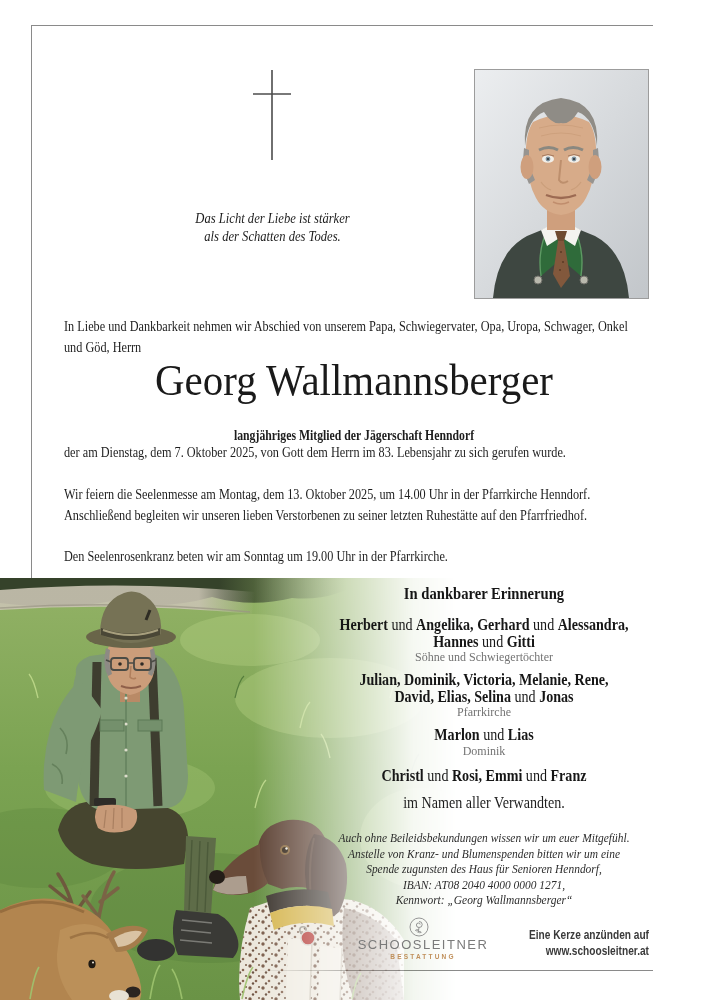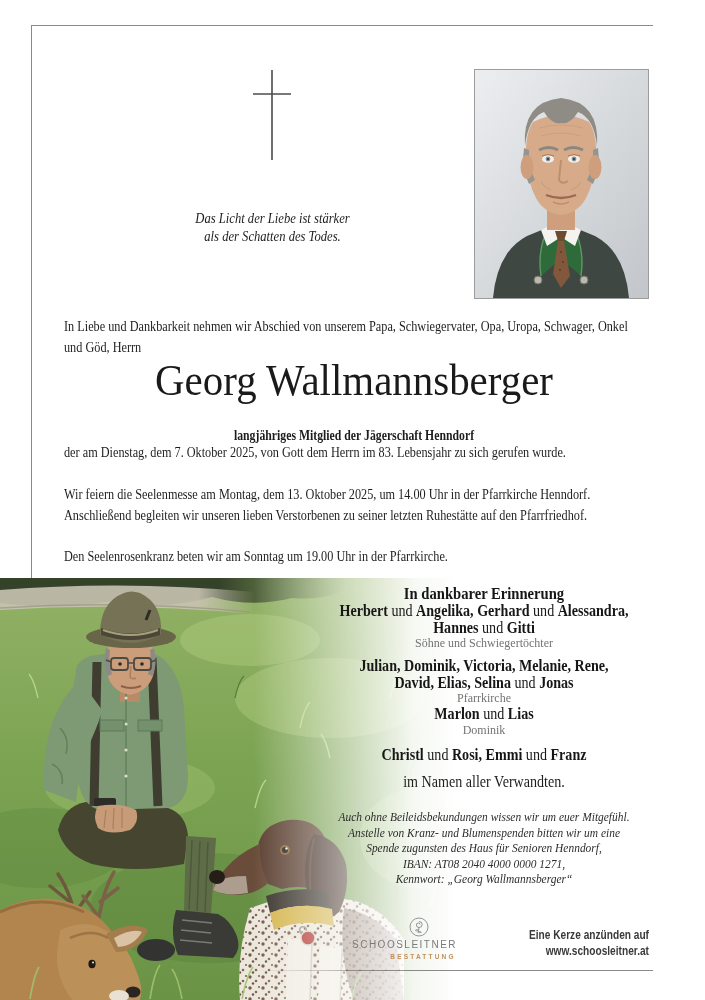--- a/index.html
+++ b/index.html
@@ -29,34 +29,34 @@
   .subtitle{font-weight:bold;font-size:14px;line-height:16px;white-space:nowrap;}
   
   .portrait{left:474px;top:69px;width:173px;height:228px;border:1px solid #9c9c9c;z-index:3;background:#d8dadc;}
   .portrait svg{display:block;}
   
   .cross{left:240px;top:62px;z-index:3;}
   
   .mem-col{left:316px;top:585px;width:336px;text-align:center;z-index:3;}
   .mem-heading{font-weight:bold;font-size:17px;line-height:18px;color:#161616;}
   .group{margin:0;}
-  .g1{margin-top:0;text-align:center;} .g2{margin-top:7px;} .g3{margin-top:0;} .g4{margin-top:9px;}
+  .g1{margin-top:14px;text-align:center;} .g2{margin-top:7px;} .g3{margin-top:7px;} .g4{margin-top:9px;}
   .names{font-size:16px;line-height:16.5px;color:#161616;}
   .glabel{font-size:12px;line-height:15px;color:#737373;}
   .closing{margin-top:10px;font-size:16px;line-height:18px;white-space:nowrap;}
   .donation{margin-top:18px;font-style:italic;font-size:13px;line-height:15.5px;color:#2c2c2c;}
   
   .memorial-photo{left:0;top:578px;width:470px;height:422px;z-index:2;
     -webkit-mask-image:linear-gradient(to right,#000 0%,#000 54%,rgba(0,0,0,.5) 72%,rgba(0,0,0,.08) 88%,transparent 97%);
     mask-image:linear-gradient(to right,#000 0%,#000 54%,rgba(0,0,0,.5) 72%,rgba(0,0,0,.08) 88%,transparent 97%);}
   .memorial-photo svg{display:block;}
   
   .rose{left:409px;top:917px;width:20px;height:20px;z-index:3;}
-  .fh-name{left:352px;top:939px;width:142px;z-index:3;
-           font-family:"Liberation Sans","DejaVu Sans",sans-serif;font-size:10px;line-height:12px;
+  .fh-name{left:352px;top:939px;width:142px;text-align:center;z-index:3;
+           font-family:"Liberation Sans","DejaVu Sans",sans-serif;font-size:13px;line-height:12px;
            letter-spacing:1.5px;color:#7a7a7a;white-space:nowrap;}
   .fh-tag{left:352px;top:952.5px;width:142px;text-align:center;z-index:3;
           font-family:"Liberation Sans","DejaVu Sans",sans-serif;font-size:6.5px;line-height:8px;
           font-weight:bold;letter-spacing:2.2px;color:#c08f5a;white-space:nowrap;}
   .candle{left:430px;top:927px;width:219px;text-align:right;z-index:3;
           font-family:"Liberation Sans","DejaVu Sans",sans-serif;font-weight:bold;
           font-size:13px;line-height:15.5px;color:#3a3a3a;}
 </style>
 </head>
 <body>

